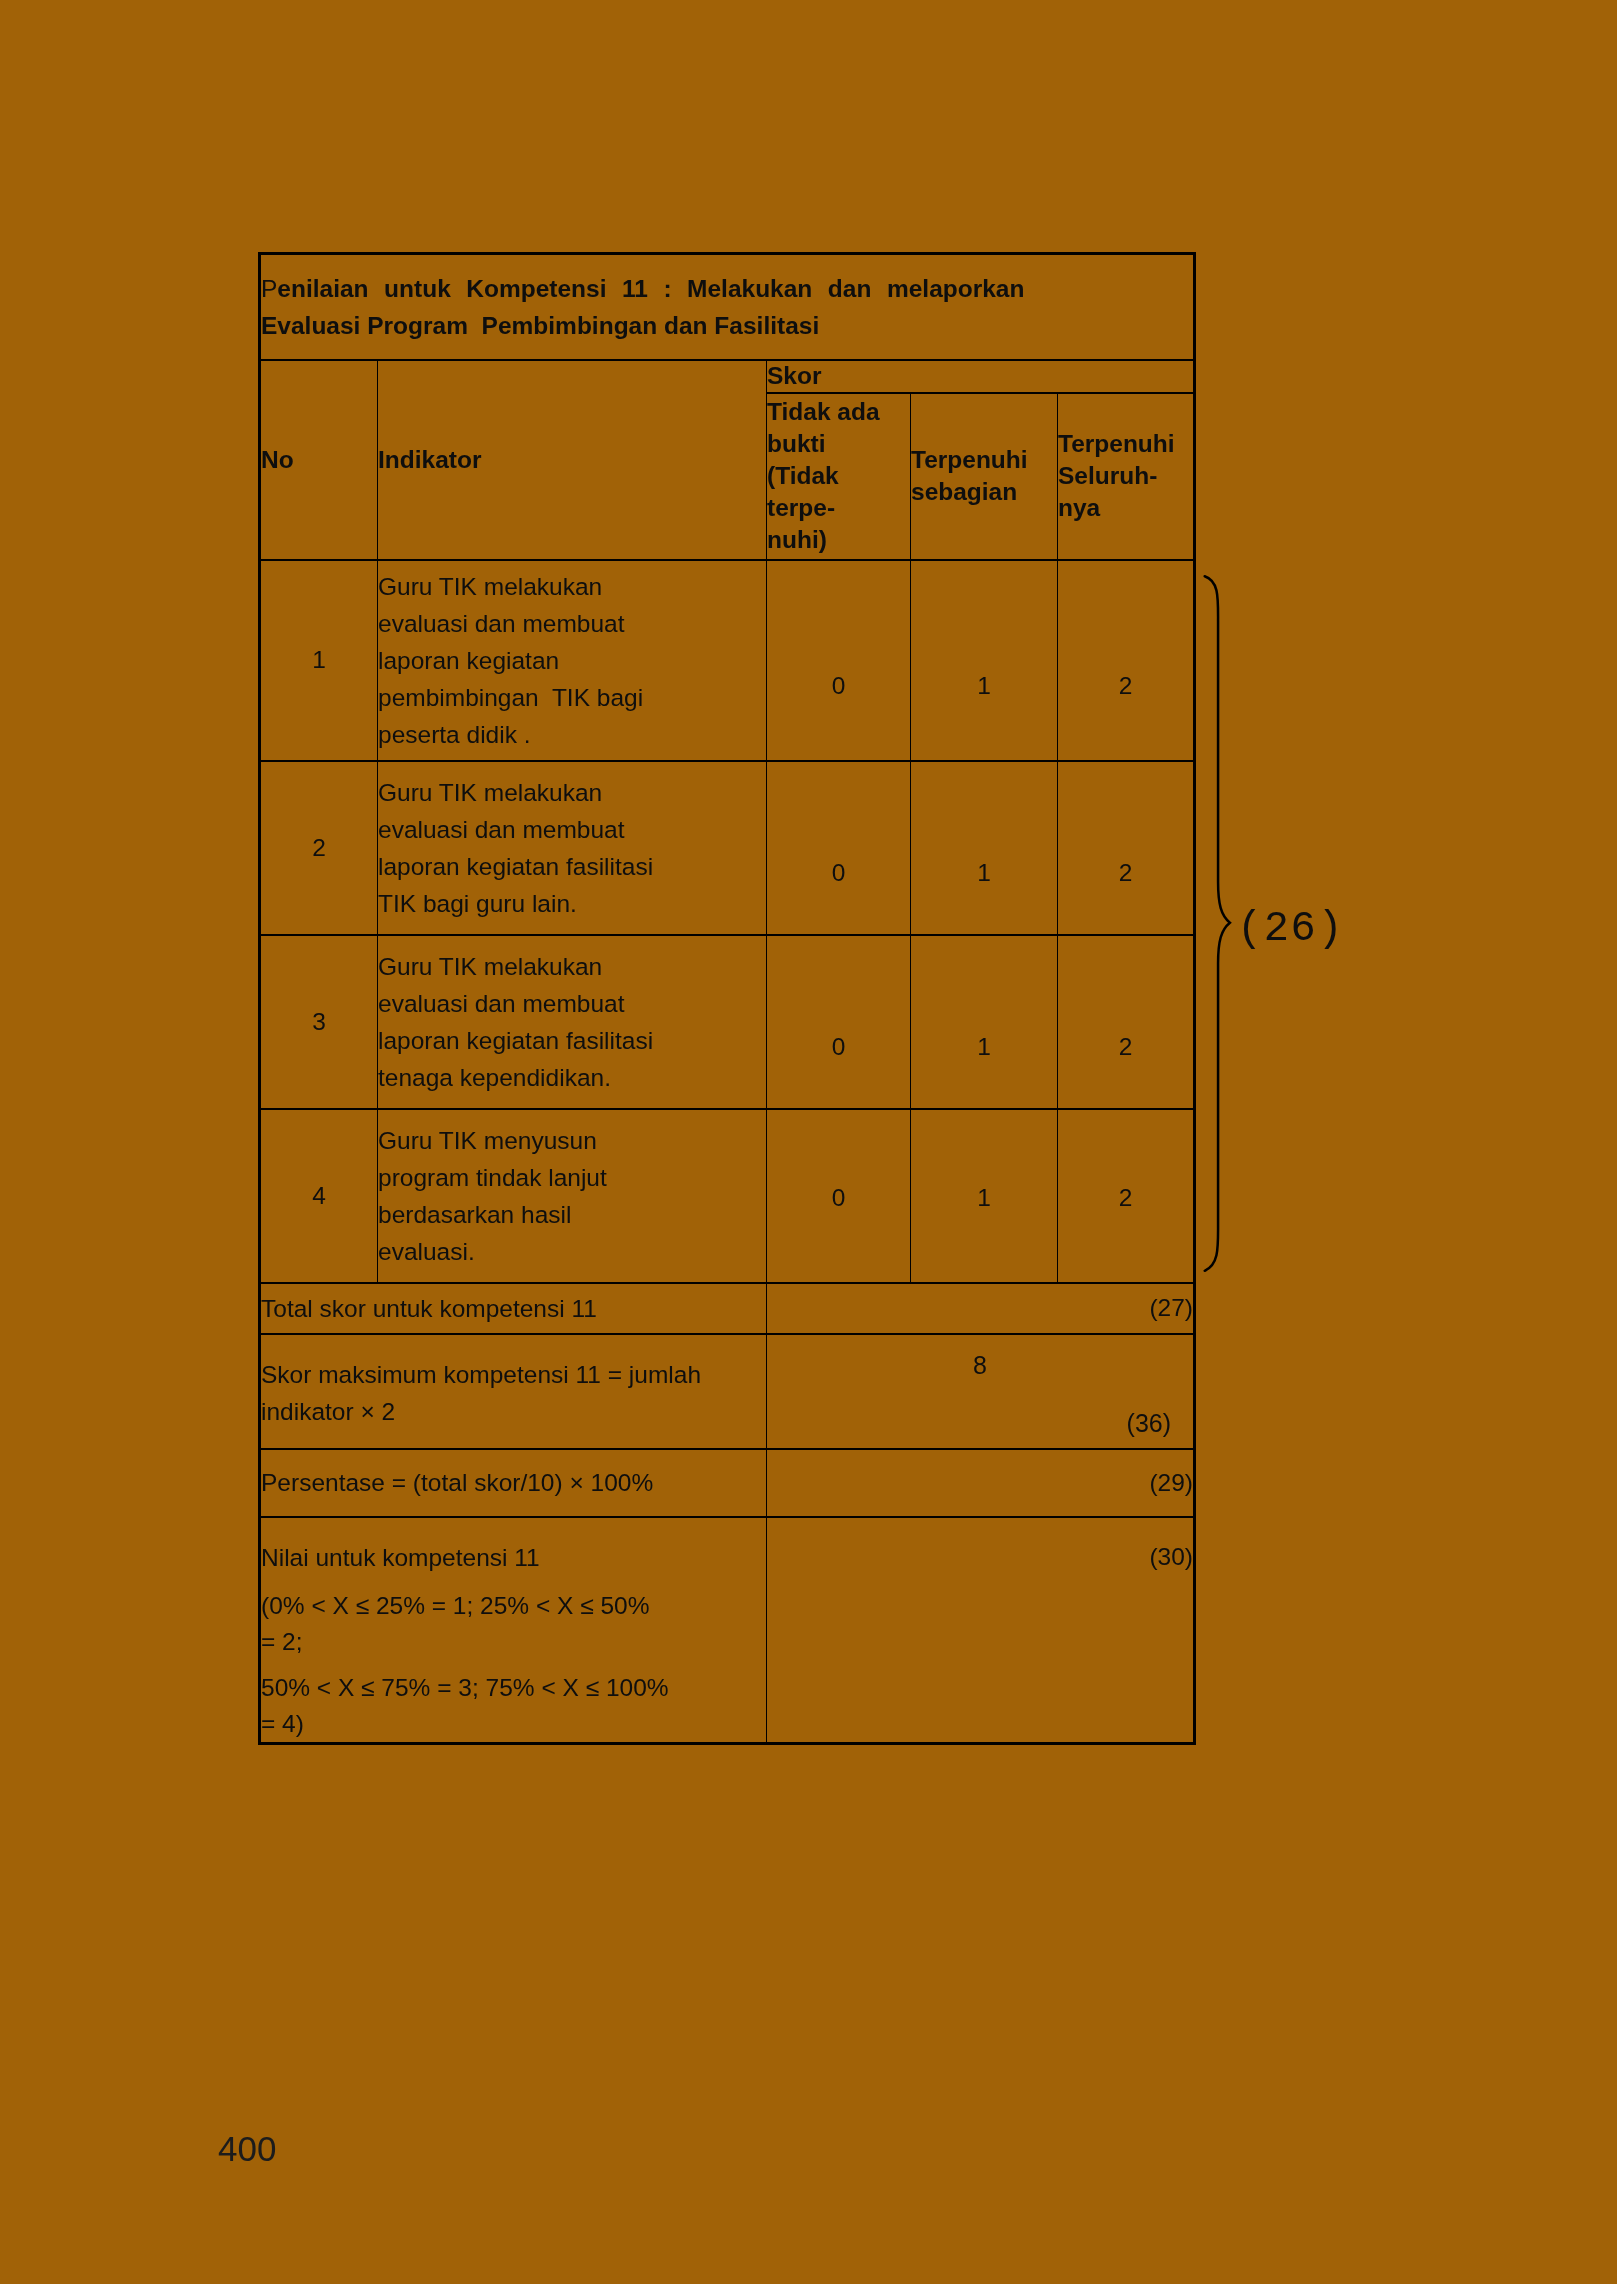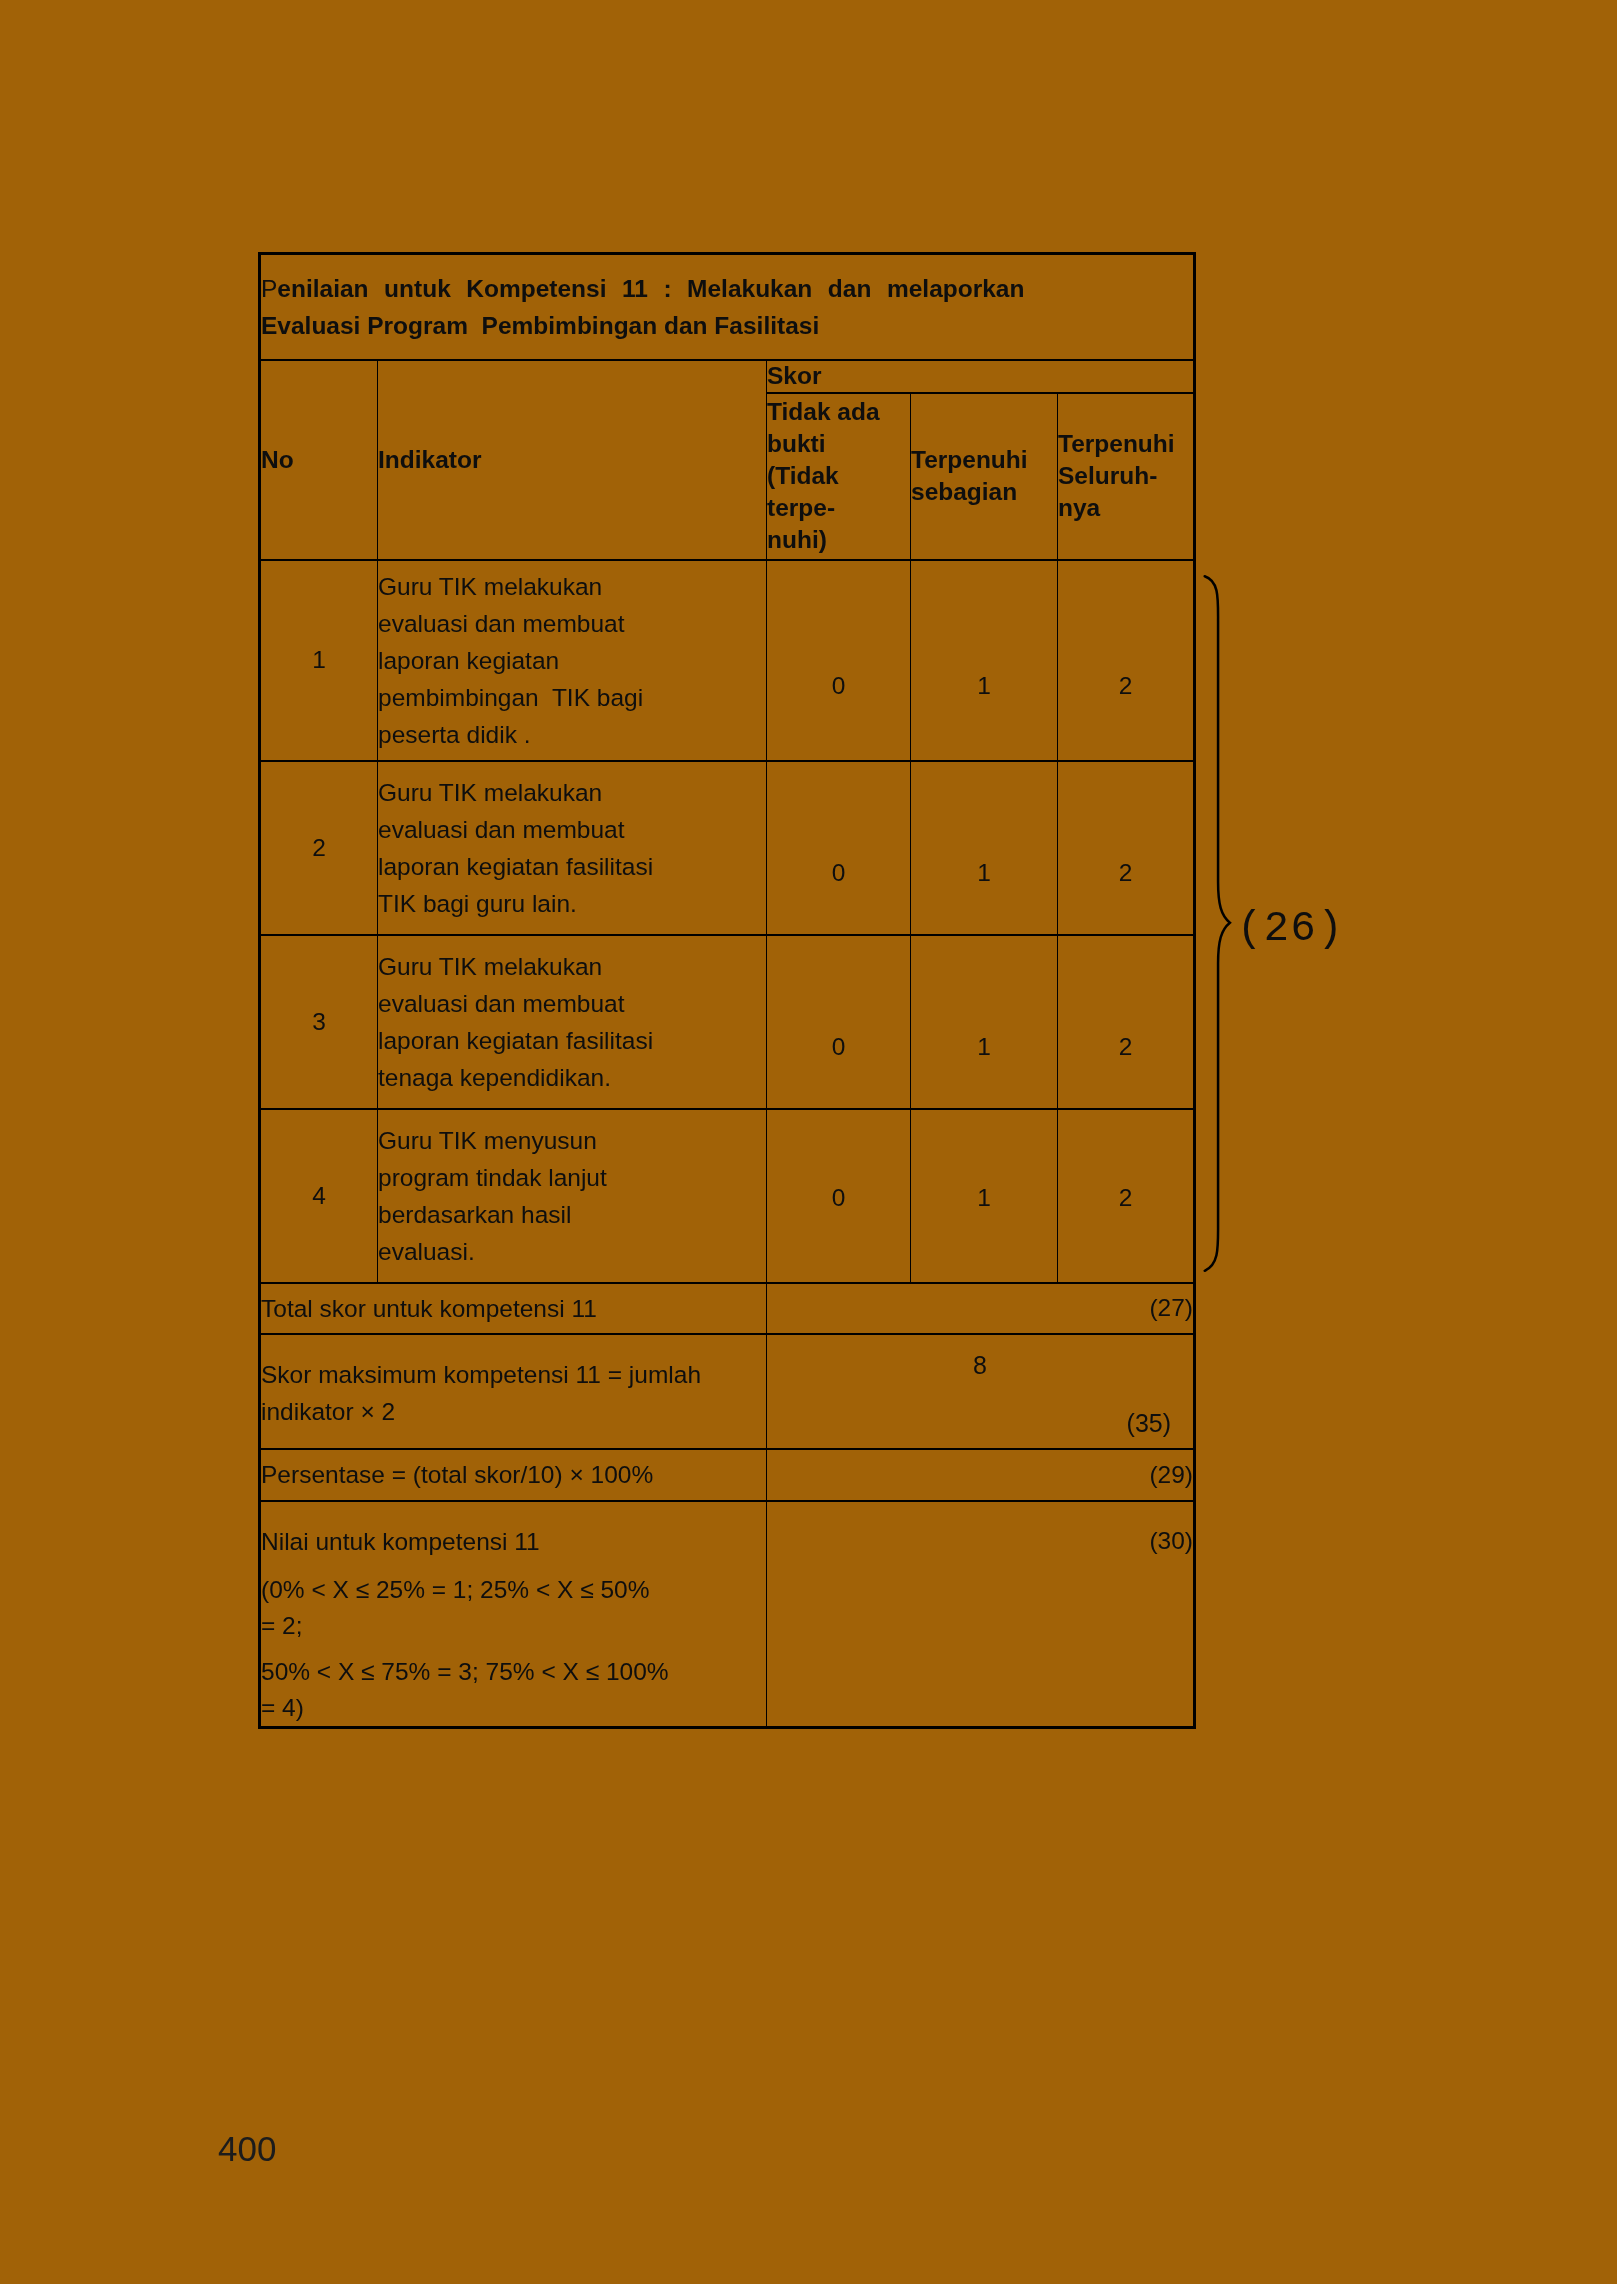--- a/index.html
+++ b/index.html
@@ -48,21 +48,21 @@
     vertical-align:top;text-align:left;
     padding:11px 11px 0 30px;
     white-space:pre-wrap;line-height:37px;
   }
   td.score{text-align:center;font-size:25px;}
   tr.r1 td.score,tr.r2 td.score,tr.r3 td.score{padding-top:51px;}
   tr.r4 td.score{padding-top:4.7px;}
   
   tr.total-row{height:51px;}
   tr.max-row{height:115px;}
-  tr.pct-row{height:52px;margin-top:44px;}
+  tr.pct-row{height:68px;margin-top:44px;}
   tr.nilai-row{height:184px;}
   td.slabel{text-align:left;padding-left:16px;padding-right:8px;line-height:37px;}
   td.slabel.pre{white-space:pre-wrap;}
   td.slabel.top{vertical-align:top;padding-top:21px;}
   td.sref{text-align:right;padding-right:22px;font-size:25px;}
   td.sref.topright{vertical-align:top;padding-top:25px;}
   td.maxcell{position:relative;}
   .v8{position:absolute;left:0;right:0;top:16px;text-align:center;font-size:25px;}
   .r28{position:absolute;right:22px;bottom:9.5px;font-size:25px;}
   .nlabel{margin-bottom:12.6px;}
@@ -162,21 +162,21 @@
 
     <tr class="sum total-row">
       <td colspan="2" class="slabel mid">Total skor untuk kompetensi 11</td>
       <td colspan="3" class="sref">(27)</td>
     </tr>
     <tr class="sum max-row">
       <td colspan="2" class="slabel top pre">Skor maksimum kompetensi 11 = jumlah
 indikator × 2</td>
       <td colspan="3" class="maxcell">
         <span class="v8">8</span>
-        <span class="r28">(35)</span>
+        <span class="r28">(36)</span>
       </td>
     </tr>
     <tr class="sum pct-row">
       <td colspan="2" class="slabel">Persentase = (total skor/10) × 100%</td>
       <td colspan="3" class="sref">(29)</td>
     </tr>
     <tr class="sum nilai-row">
       <td colspan="2" class="slabel top">
         <div class="nlabel">Nilai untuk kompetensi 11</div>
         <div class="nf">(0% &lt; X ≤ 25% = 1; 25% &lt; X ≤ 50%

